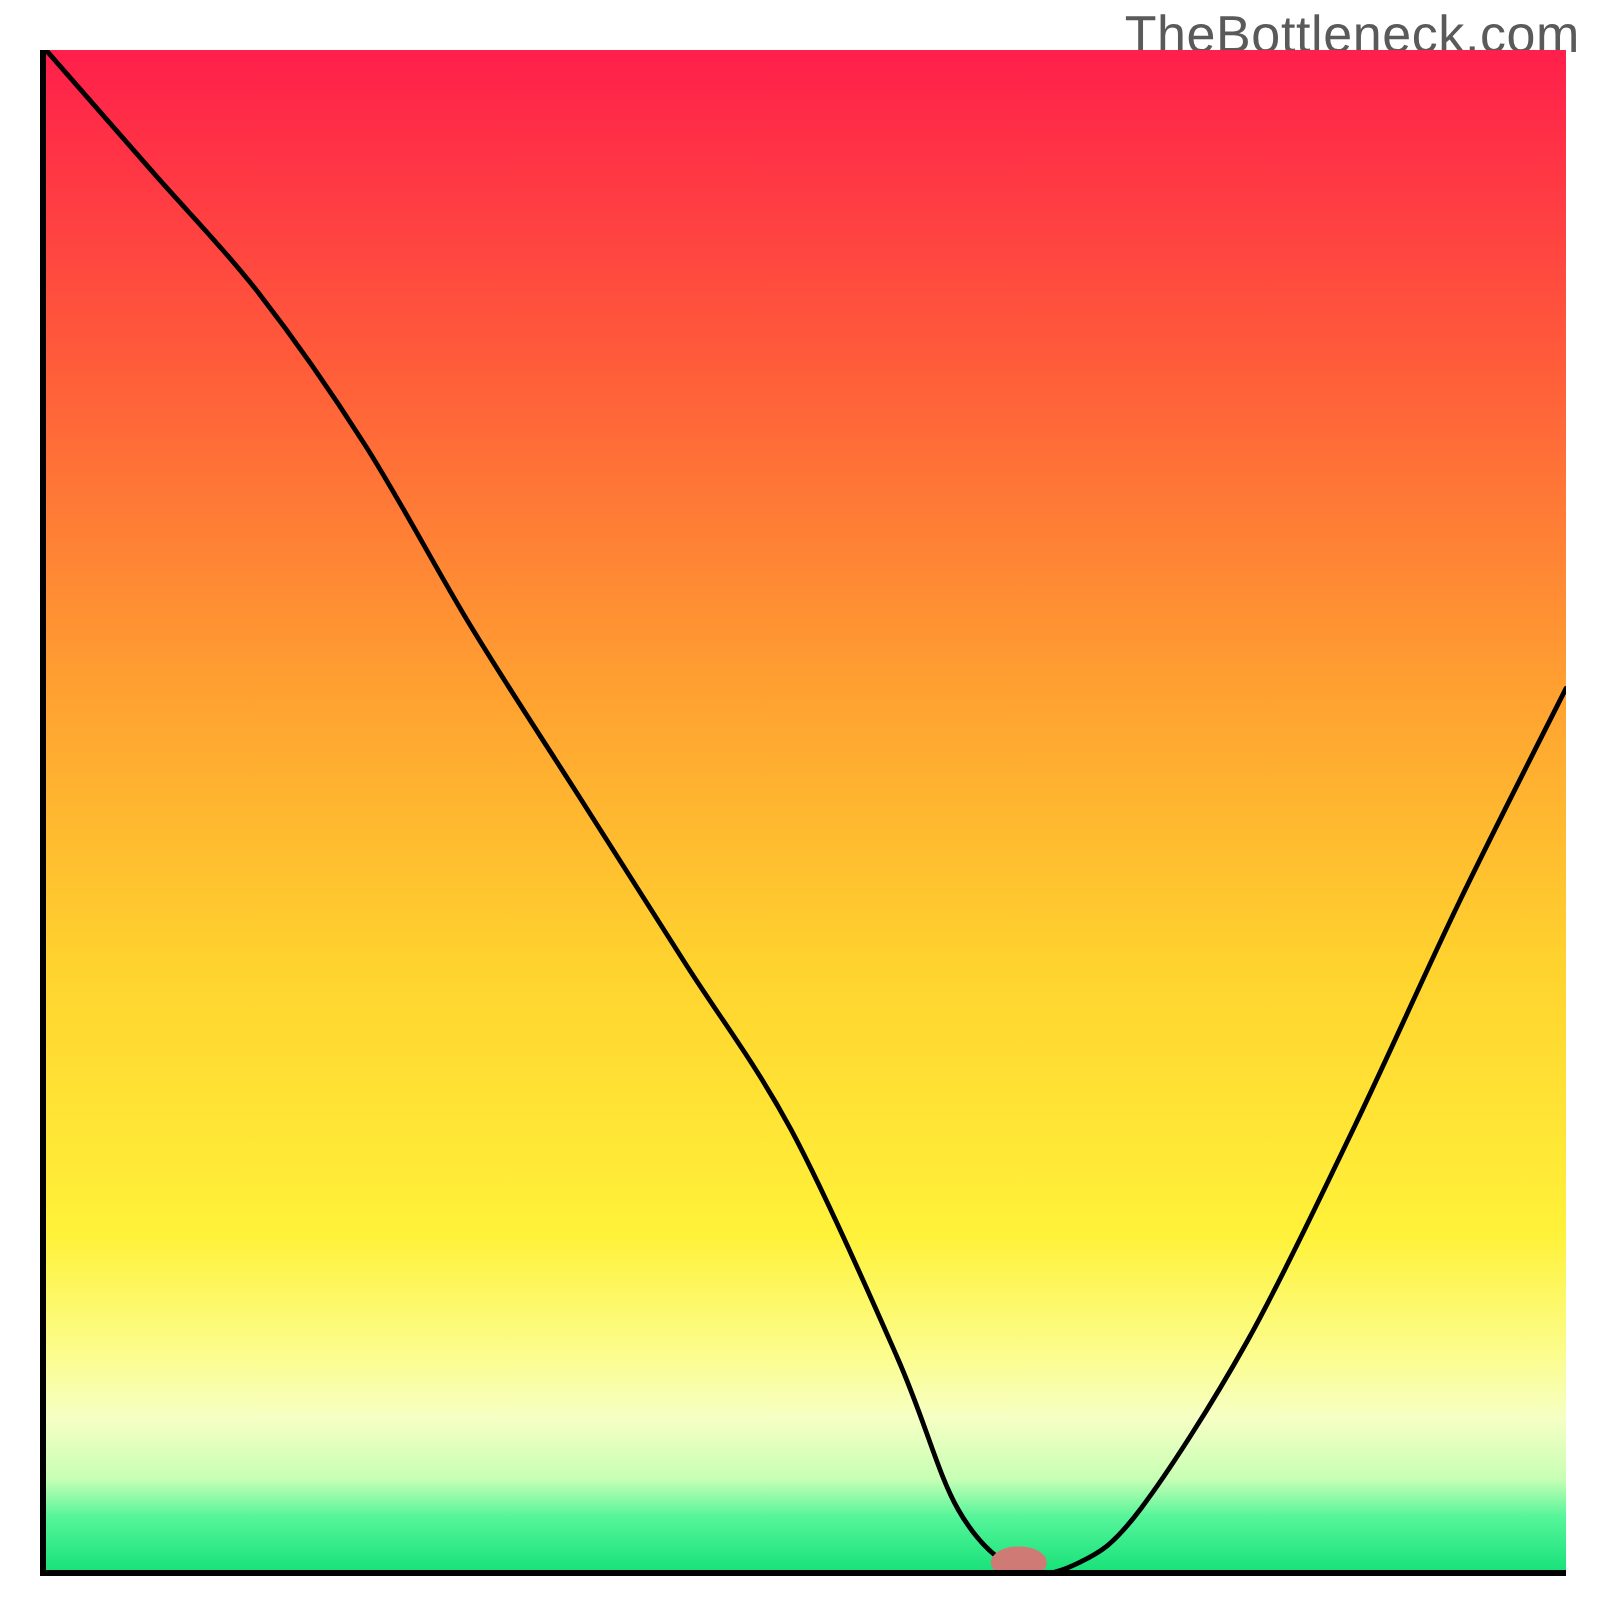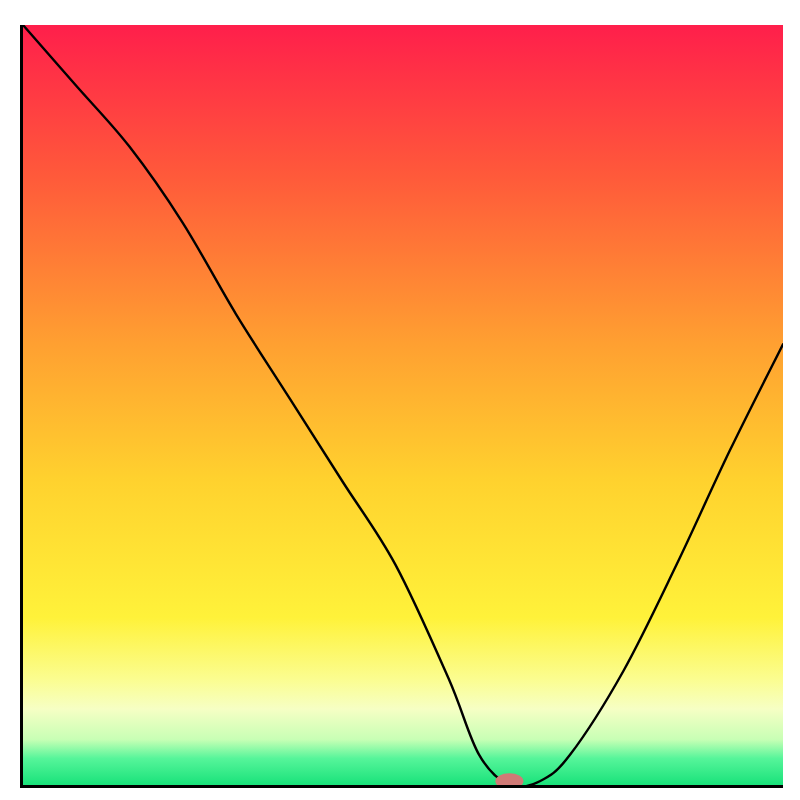--- a/index.html
+++ b/index.html
@@ -37,20 +37,21 @@
   svg.bg, svg.curve, svg.marker {
     position: absolute;
     left: 0;
     top: 0;
   }
 </style>
 </head>
 <body>
 
 <div class="frame">
+  <div class="watermark">TheBottleneck.com</div>
 
   <div class="plot-area">
     <svg class="bg" width="760" height="760">
         <defs>
           <linearGradient id="grad" x1="0" y1="0" x2="0" y2="1">
             <stop offset="0%" stop-color="#ff1f4b"></stop>
             <stop offset="20%" stop-color="#ff5a3a"></stop>
             <stop offset="42%" stop-color="#ffa031"></stop>
             <stop offset="60%" stop-color="#ffd22e"></stop>
             <stop offset="78%" stop-color="#fff23a"></stop>

